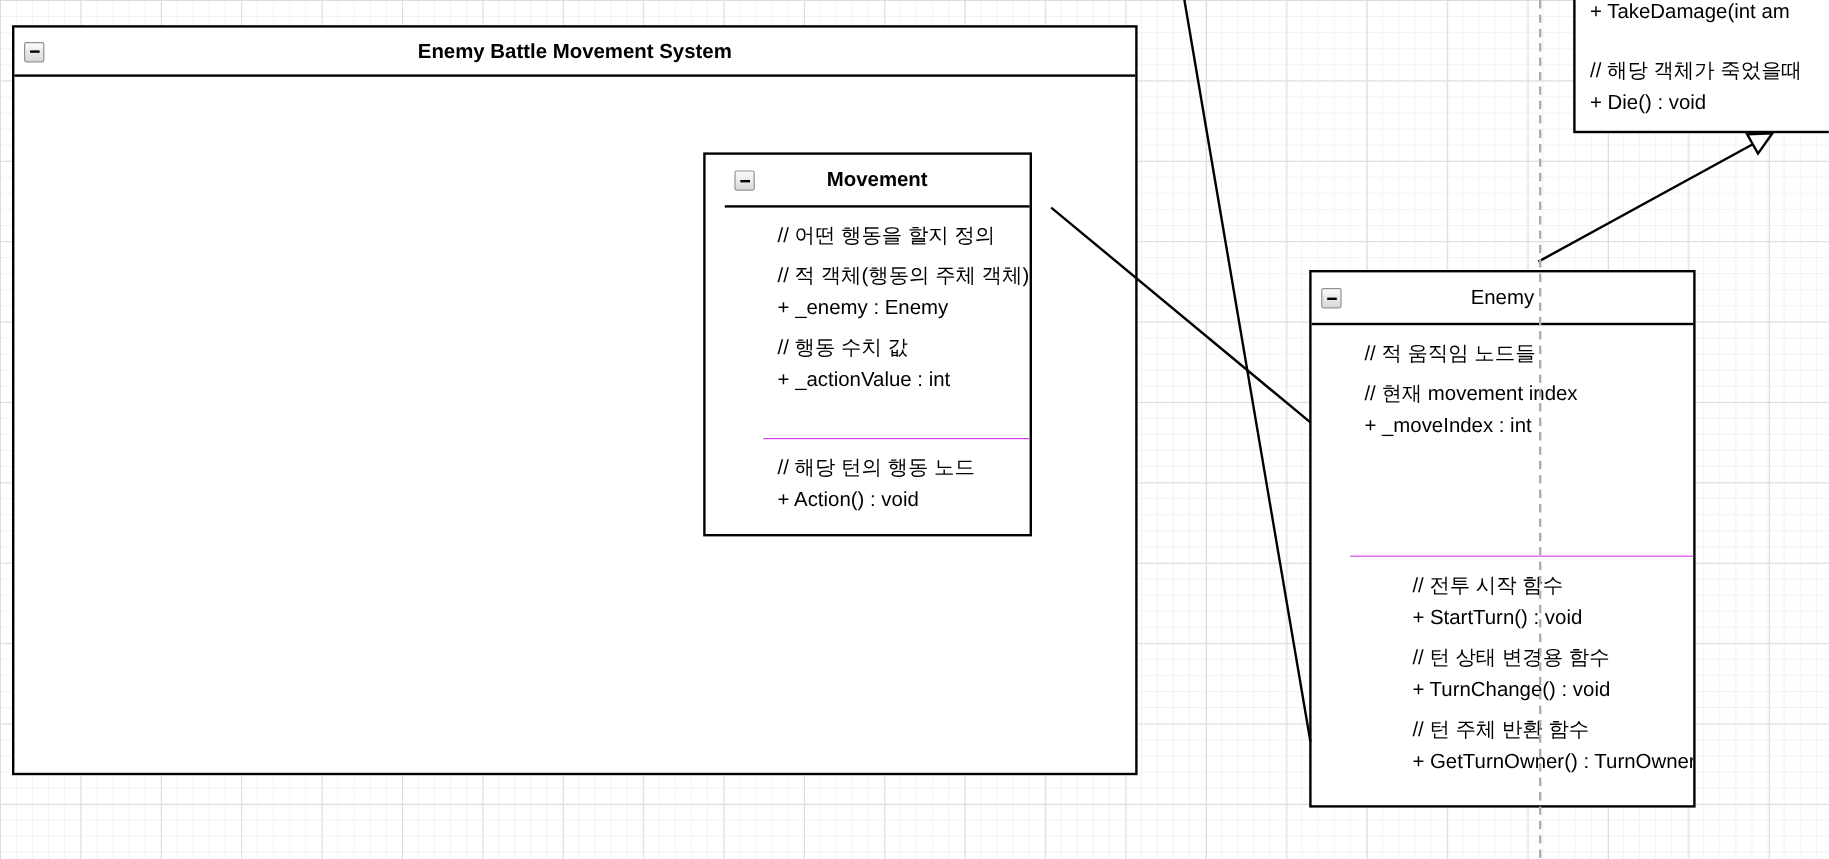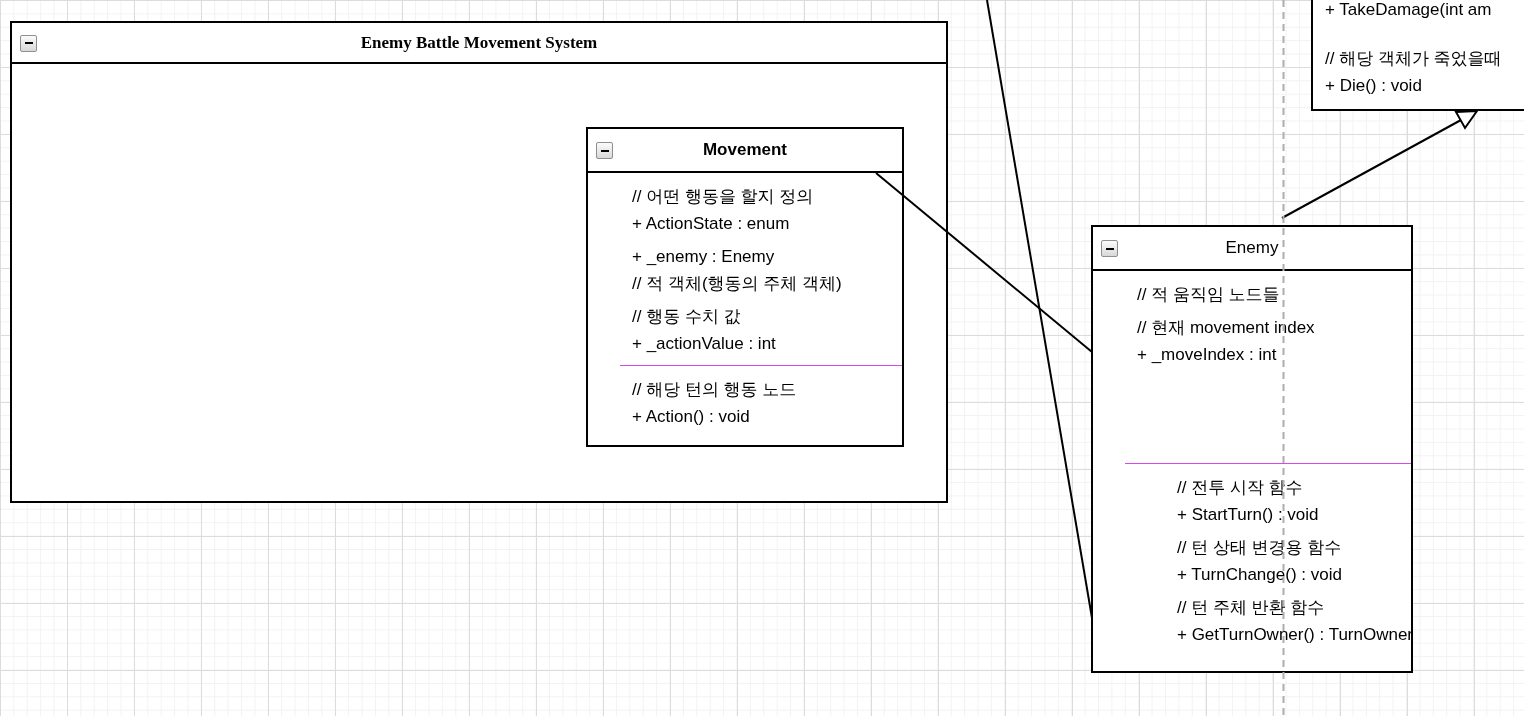--- a/index.html
+++ b/index.html
@@ -28,45 +28,44 @@
   .pair{margin-bottom:6px;}
   .cl{font-size:17px;line-height:27px;padding:0 12px;white-space:nowrap;}
   .gap22{height:22px;}
   svg.edges{position:absolute;left:0;top:0;width:1524px;height:716px;pointer-events:none;}
 </style>
 </head>
 <body>
 
 <div class="canvas">
 
-  <div class="box" style="left:10px;top:21px;width:938px;height:482px;font-family:Liberation Serif, serif;">
+  <div class="box" style="left:10px;top:21px;width:938px;height:625px;">
     <div class="hdr" style="height:39px;">
       <div class="collapse">
           <div class="bar"></div>
         </div>
       <div class="title">Enemy Battle Movement System</div>
     </div>
     <div></div>
   </div>
 
-  <div class="box" style="left:586px;top:127px;width:318px;height:320px;">
+  <div class="box" style="left:586px;top:127px;width:274px;height:320px;padding-left:16px;">
     <div class="hdr" style="height:42px;">
       <div class="collapse">
           <div class="bar"></div>
         </div>
       <div class="title">Movement</div>
     </div>
     <div class="sec" style="height:192px;">
       <div class="pair">
         <div class="cl">// 어떤 행동을 할지 정의</div>
-        <div class="cl">+ ActionState : enum</div>
       </div>
       <div class="pair">
+        <div class="cl">// 적 객체(행동의 주체 객체)</div>
         <div class="cl">+ _enemy : Enemy</div>
-        <div class="cl">// 적 객체(행동의 주체 객체)</div>
       </div>
       <div class="pair">
         <div class="cl">// 행동 수치 값</div>
         <div class="cl">+ _actionValue : int</div>
       </div>
     </div>
     <div class="sec methods" style="height:82px;">
       <div class="pair">
         <div class="cl">// 해당 턴의 행동 노드</div>
         <div class="cl">+ Action() : void</div>

